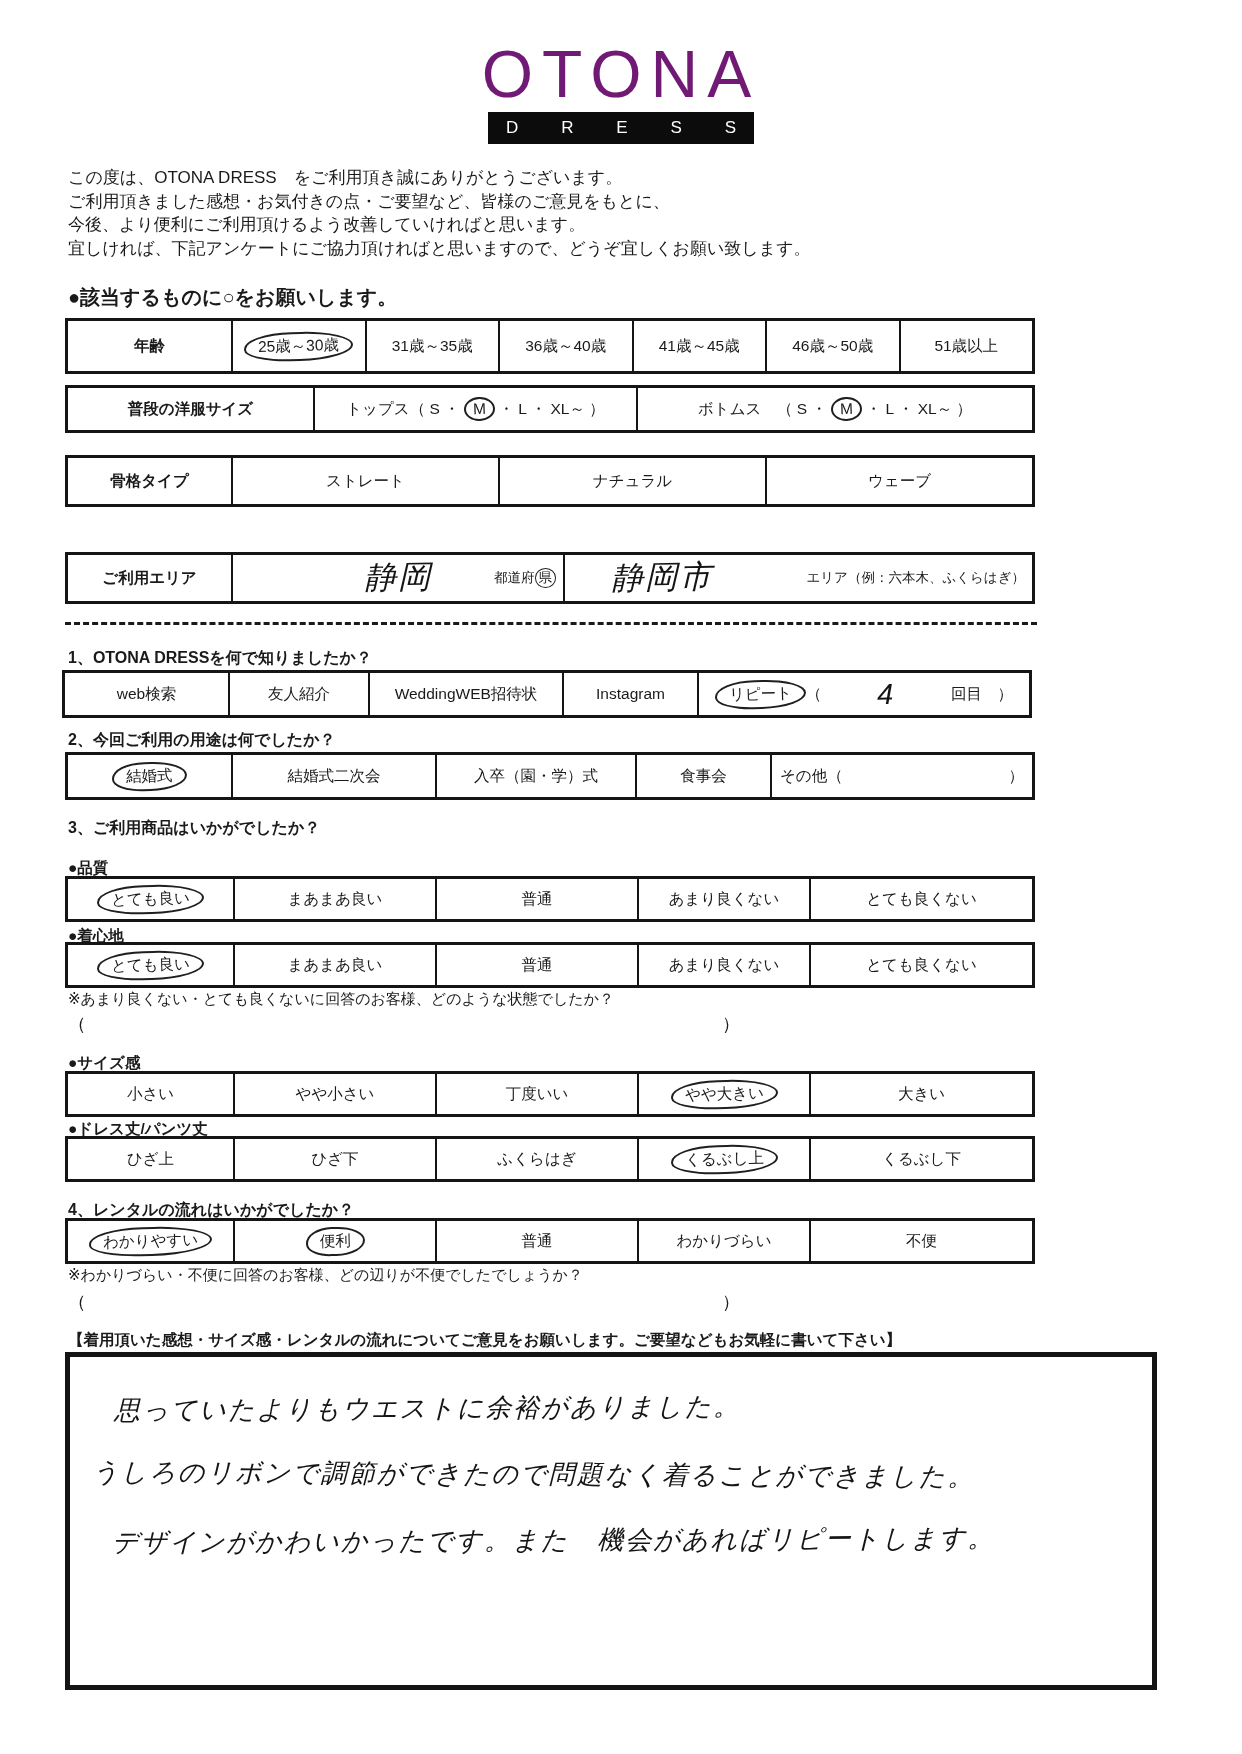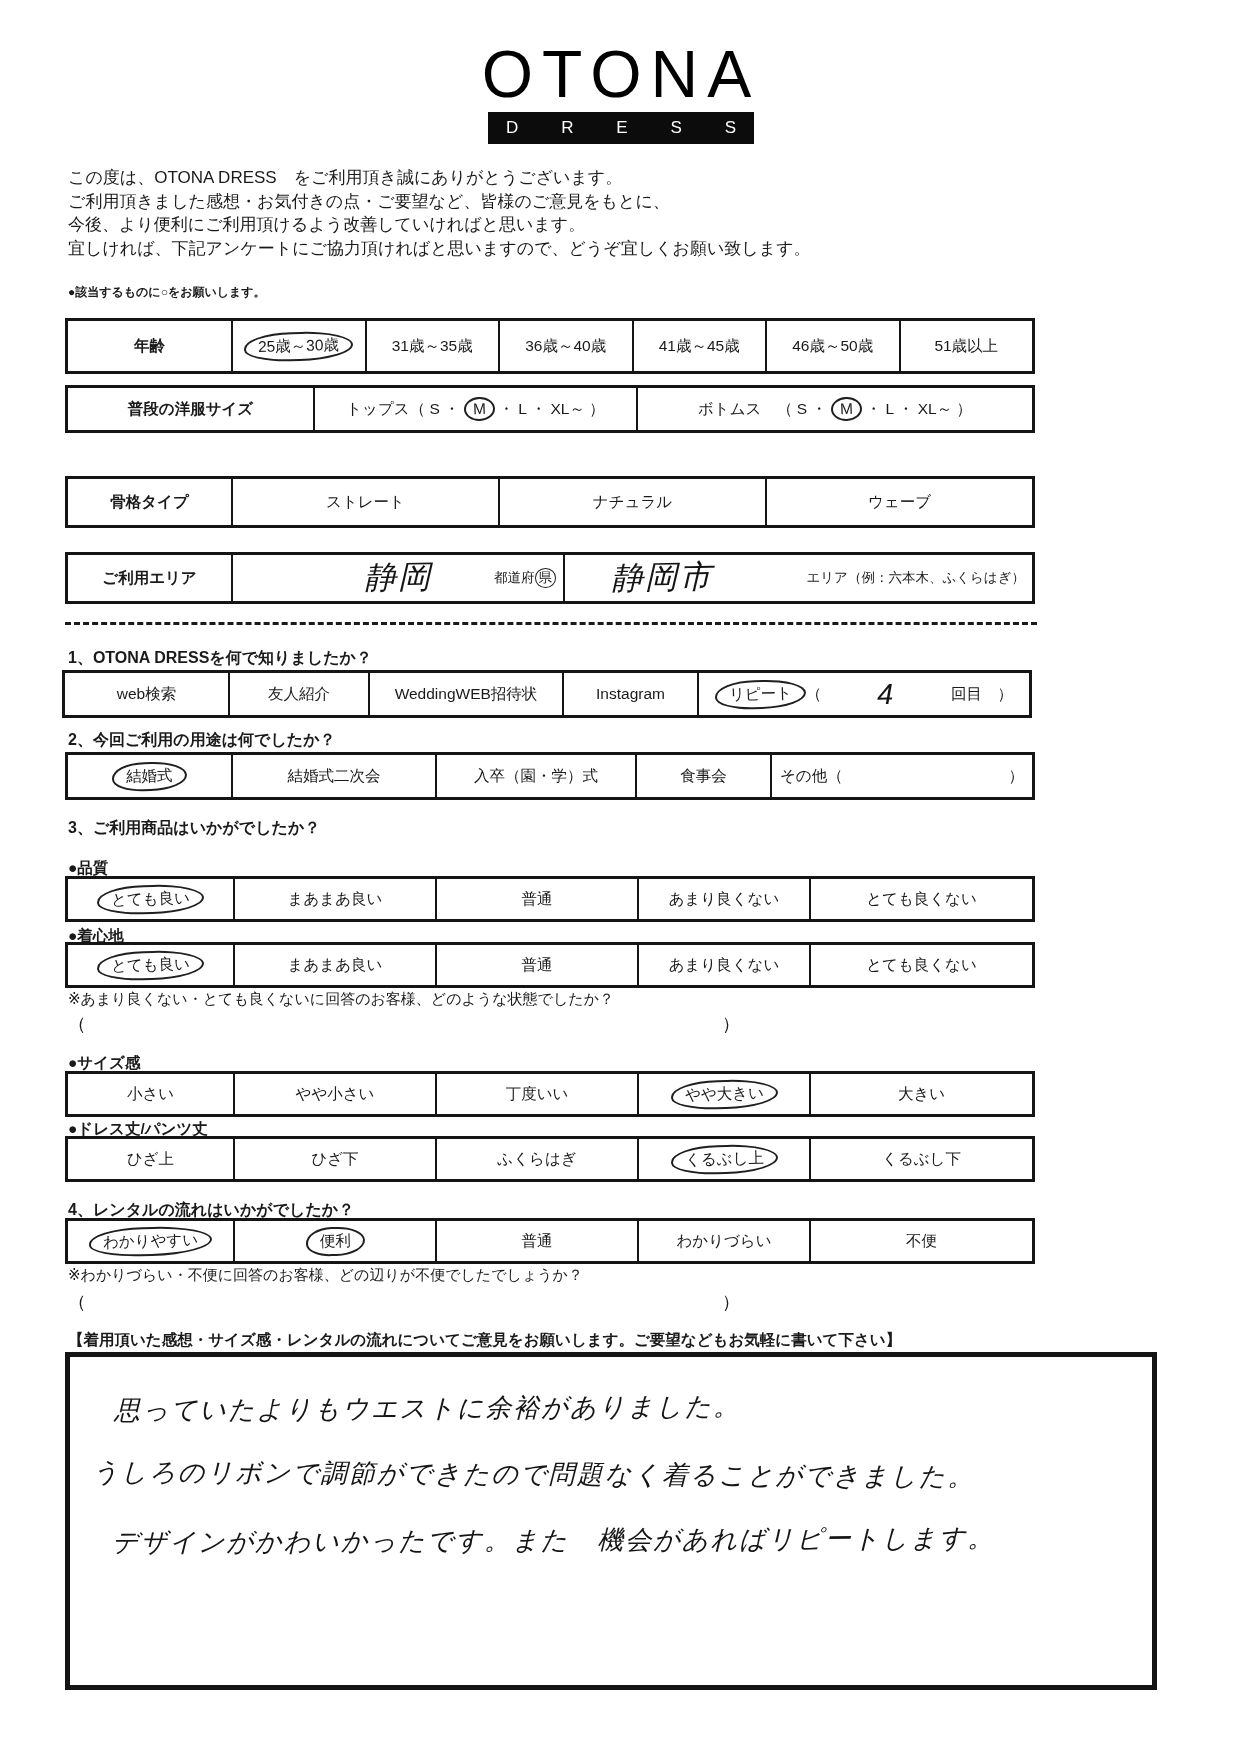--- a/index.html
+++ b/index.html
@@ -2,29 +2,29 @@
 <html><head>
 <meta charset="utf-8">
 <style>
   html,body{margin:0;padding:0;background:#9a9a9a;}
   .page{position:relative;width:1242px;height:1754px;background:#ffffff;margin:0 auto;
         font-family:"Liberation Sans","DejaVu Sans",sans-serif;color:#1a1a1a;overflow:hidden;}
   .abs{position:absolute;}
 
   
   #sec-logo{left:0;right:0;top:40px;text-align:center;}
-  .logo-title{font-size:66px;letter-spacing:9px;font-weight:400;color:#000000;line-height:1.05;}
+  .logo-title{font-size:66px;letter-spacing:9px;font-weight:400;color:#701a75;line-height:1.05;}
   .logo-bar{width:266px;margin:3px auto 0;background:#0c0c0c;color:#fff;display:flex;
             justify-content:space-between;align-items:center;padding:6px 18px;box-sizing:border-box;
             font-size:17px;}
 
   
   #sec-intro{left:68px;top:166px;width:980px;font-size:17px;line-height:23.5px;}
 
-  #sec-instruction{left:68px;top:284px;font-size:12px;font-weight:bold;}
+  #sec-instruction{left:68px;top:284px;font-size:20px;font-weight:bold;}
 
   
   .tbl{display:flex;align-items:stretch;width:970px;border:3px solid #151515;box-sizing:border-box;background:#fff;}
   .cell{border-left:2px solid #151515;display:flex;align-items:center;justify-content:center;
         text-align:center;font-size:15.5px;padding:0 4px;box-sizing:border-box;}
   .cell:first-child{border-left:none;}
   .lbl{font-weight:bold;font-size:15.5px;}
   .f1{flex:1;}
 
   #sec-age-tbl{left:65px;top:318px;}  #sec-age-tbl .cell{min-height:50px;}
@@ -35,21 +35,21 @@
   .size-label{width:245px;display:flex;align-items:center;justify-content:center;font-weight:bold;
               font-size:15.5px;border-right:2px solid #151515;}
   .size-grid{flex:1;display:flex;flex-direction:column;}
   .size-row{display:flex;min-height:42px;}
   .size-row + .size-row{border-top:2px solid #151515;}
   .size-c1{width:323px;border-right:2px solid #151515;display:flex;align-items:center;justify-content:center;
            font-size:15.5px;gap:4px;box-sizing:border-box;}
   .size-c2{flex:1;display:flex;align-items:center;justify-content:center;font-size:15.5px;gap:4px;box-sizing:border-box;}
   .mat-cell{justify-content:space-between;padding:0 14px 0 62px;}
 
-  #sec-skel-tbl{left:65px;top:476px;} #sec-skel-tbl .cell{min-height:46px;}
+  #sec-skel-tbl{left:65px;top:455px;} #sec-skel-tbl .cell{min-height:46px;}
   #sec-skel-tbl .c-lbl{width:163px;}
 
   #sec-area-tbl{left:65px;top:552px;} #sec-area-tbl .cell{min-height:46px;}
   #sec-area-tbl .c-lbl{width:163px;}
   .area-c1{width:332px;position:relative;}
   .area-c2{flex:1;position:relative;justify-content:flex-start;padding-left:46px;}
   .side-hint{position:absolute;right:7px;top:50%;transform:translateY(-50%);font-size:13.5px;white-space:nowrap;}
 
   #sec-dash{left:65px;top:622px;width:972px;border-top:3px dashed #1a1a1a;}
 

